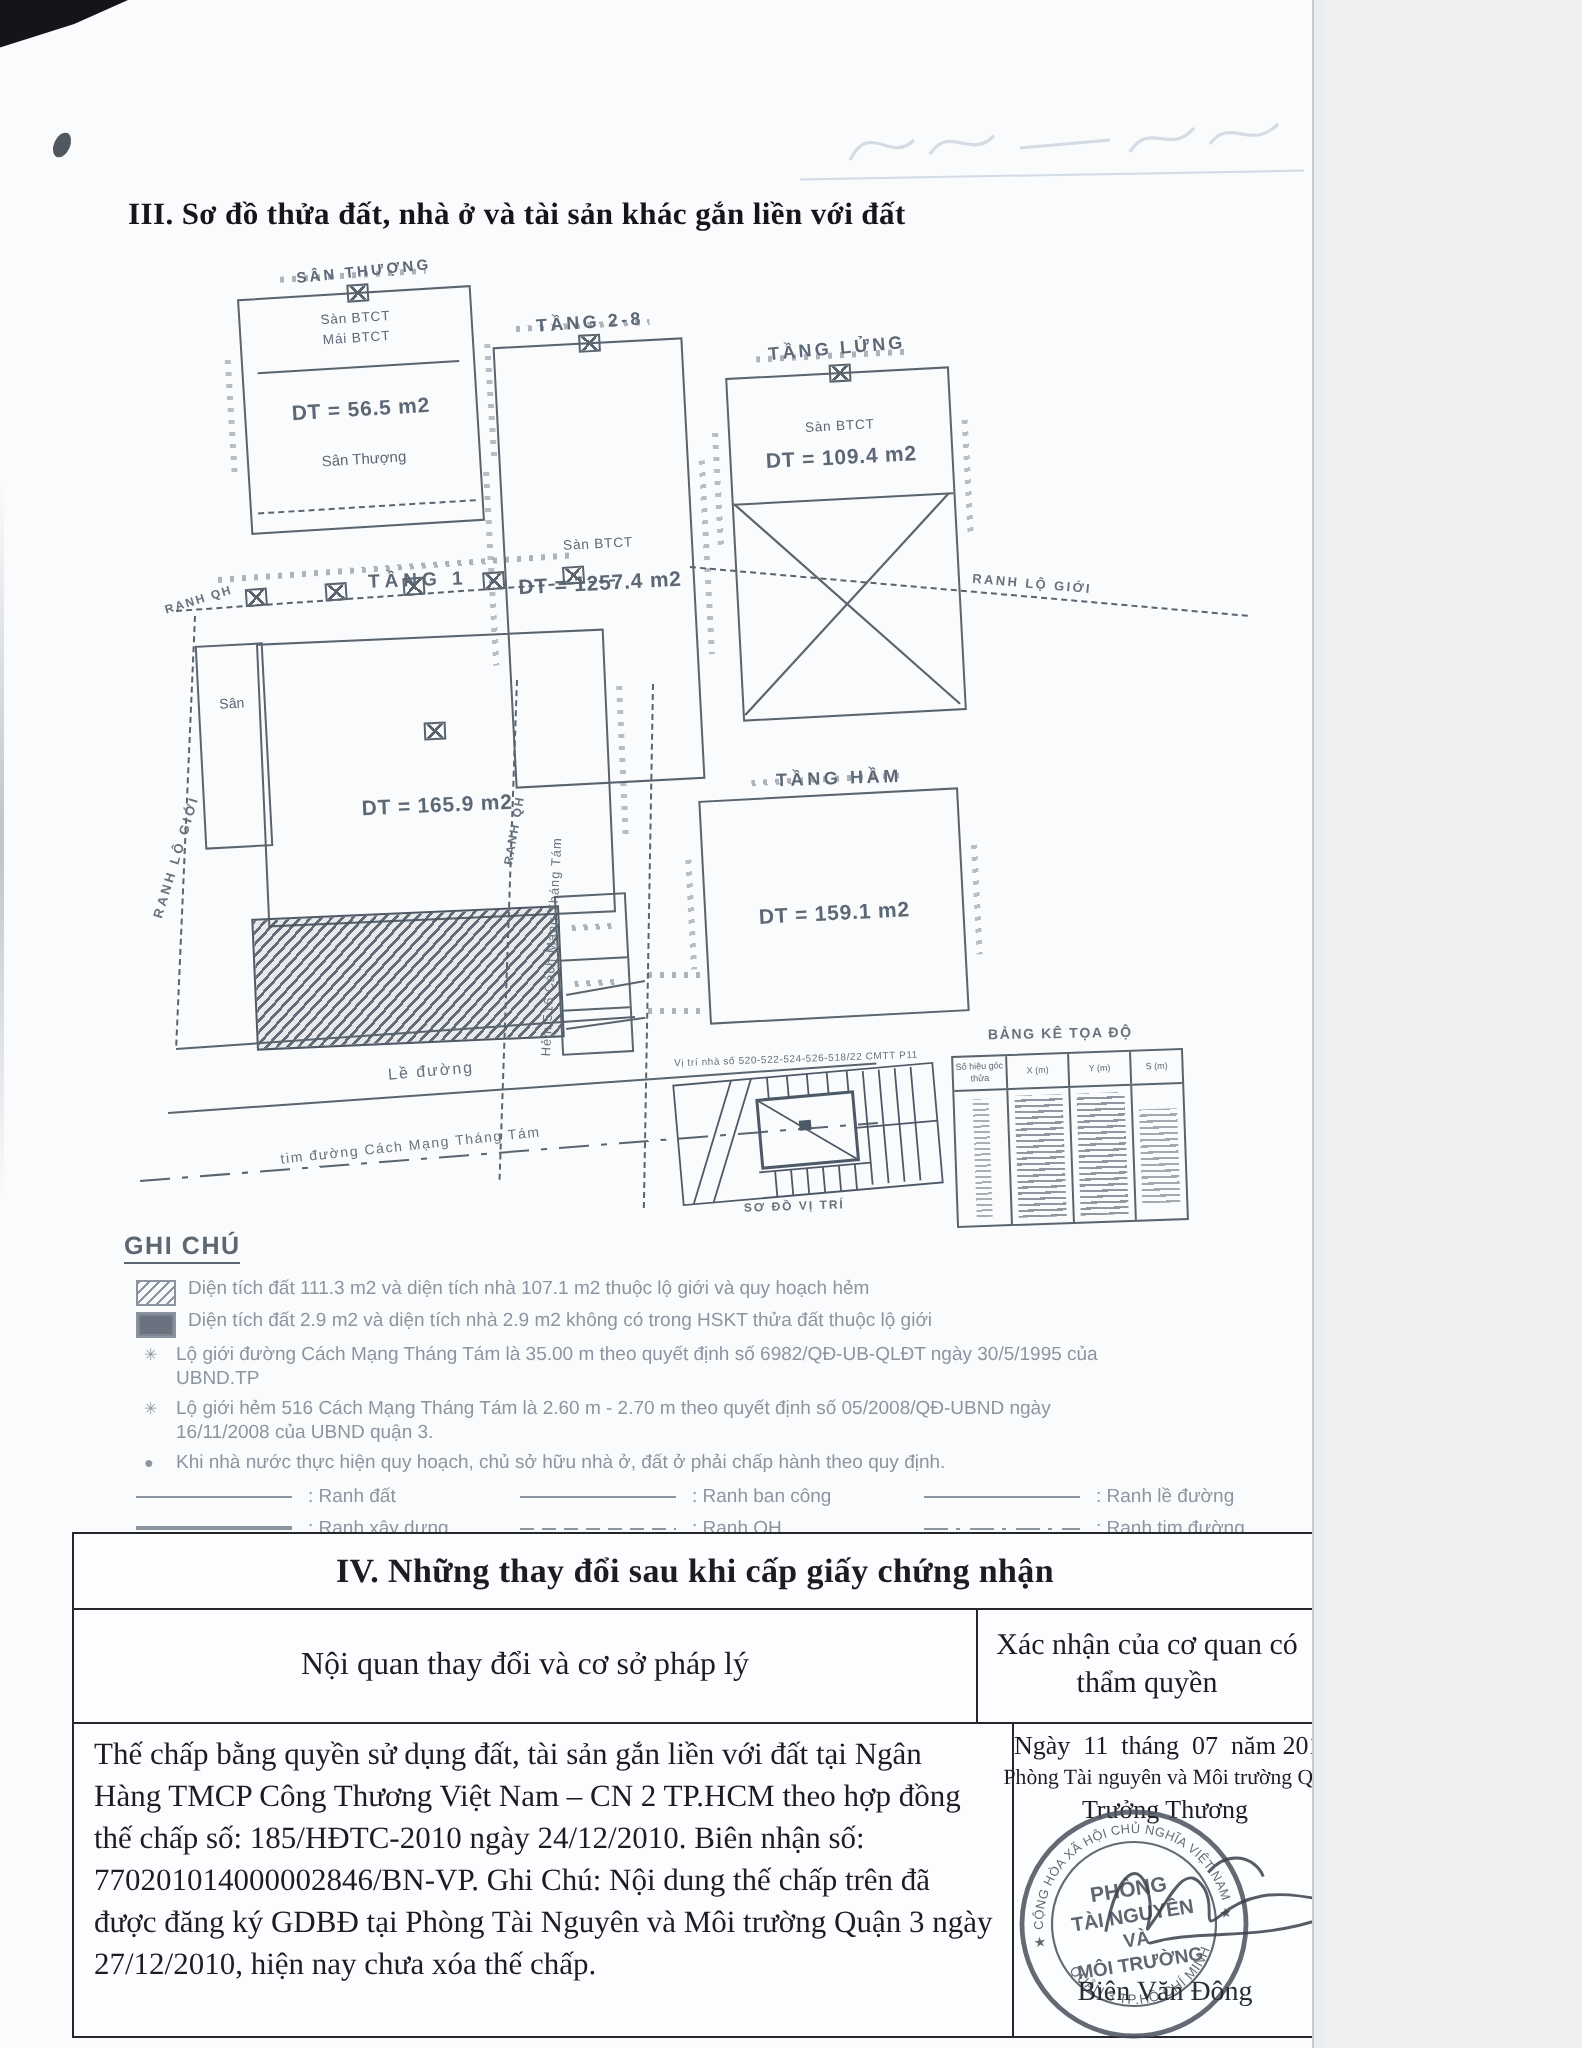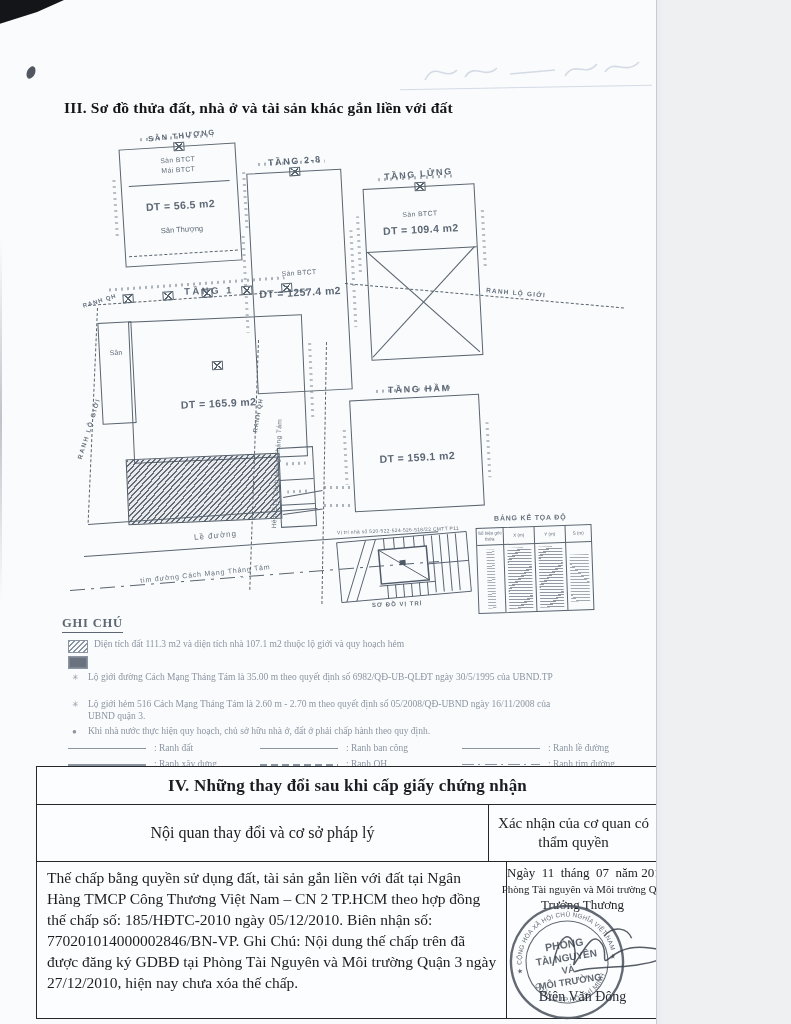--- a/index.html
+++ b/index.html
@@ -37,21 +37,21 @@
   .dimstrip{position:absolute;height:3px;background:repeating-linear-gradient(90deg,rgba(93,104,118,.65) 0 2px,transparent 2px 6px);opacity:.75;}
   .vdim{position:absolute;width:3px;background:repeating-linear-gradient(180deg,rgba(93,104,118,.6) 0 2px,transparent 2px 6px);opacity:.7;}
   .dashline{position:absolute;border-top:1.3px dashed #59646f;transform-origin:0 0;}
   .solidline{position:absolute;border-top:1.2px solid #59646f;transform-origin:0 0;}
   .vdash{position:absolute;border-left:1.2px dashed #59646f;transform-origin:top left;}
   .dashdot{position:absolute;height:1.4px;transform-origin:0 0;
     background:repeating-linear-gradient(90deg,#59646f 0 15px,transparent 15px 21px,#59646f 21px 24px,transparent 24px 30px);}
   .hatchbox{position:absolute;border:1.2px solid #4e5965;
     background:repeating-linear-gradient(135deg,rgba(72,82,96,.85) 0 1.4px,rgba(72,82,96,.10) 1.4px 3.9px);}
   
-  .legend{left:62px;top:616px;width:585px;height:162px;color:#8b95a2;font-size:9.5px;font-family:Liberation Serif, serif;}
+  .legend{left:62px;top:616px;width:585px;height:162px;color:#8b95a2;font-size:9.5px;}
   .legend .ttl{position:absolute;left:0;top:0;font-size:12.5px;font-weight:bold;letter-spacing:.8px;
     color:#5c6773;border-bottom:1.6px solid #5c6773;padding-bottom:1px;}
   .lrow{position:absolute;white-space:nowrap;}
   .lwrap{position:absolute;line-height:1.25;}
   .sw{position:absolute;width:18px;height:11px;border:1px solid #8b95a2;}
   .sw-hatch{background:repeating-linear-gradient(135deg,#8b95a2 0 1px,transparent 1px 3.5px);}
   .sw-dark{background:#69727e;box-shadow:inset 0 0 0 1px rgba(255,255,255,.15);}
   .bullet{position:absolute;font-size:8px;}
   .lsample{display:inline-block;width:78px;vertical-align:middle;margin-right:8px;}
   .ls-thin{border-top:1px solid #8b95a2;}
@@ -230,20 +230,21 @@
         <div style="position:absolute;left:3px;right:3px;top:12px;bottom:8px;background:repeating-linear-gradient(0deg,rgba(58,70,86,.45) 0 1.1px,transparent 1.1px 3.1px);"></div>
       </div>
     </div>
   </div>
 
   <div class="r legend">
     <div class="ttl">GHI CHÚ</div>
     <div class="sw sw-hatch" style="left:6px;top:24px;"></div>
     <div class="lrow" style="left:32px;top:23px;">Diện tích đất 111.3 m2 và diện tích nhà 107.1 m2  thuộc lộ giới và quy hoạch hẻm</div>
     <div class="sw sw-dark" style="left:6px;top:40px;"></div>
+    <div class="lrow" style="left:32px;top:39px;">Diện tích  đất 2.9 m2 và diện tích nhà 2.9 m2  không có trong HSKT thửa đất  thuộc lộ giới</div>
     <div class="bullet" style="left:10px;top:57px;">✳</div>
     <div class="lwrap" style="left:26px;top:56px;width:478px;">Lộ giới đường Cách Mạng Tháng Tám là 35.00 m theo quyết định số 6982/QĐ-UB-QLĐT ngày 30/5/1995 của  UBND.TP</div>
     <div class="bullet" style="left:10px;top:84px;">✳</div>
     <div class="lwrap" style="left:26px;top:83px;width:478px;">Lộ giới hẻm 516 Cách Mạng Tháng Tám  là 2.60 m - 2.70 m  theo quyết định số 05/2008/QĐ-UBND ngày 16/11/2008 của UBND quận 3.</div>
     <div class="bullet" style="left:10px;top:111px;">●</div>
     <div class="lrow" style="left:26px;top:110px;">Khi nhà nước thực hiện quy hoạch, chủ sở hữu nhà ở, đất ở phải chấp hành theo quy định.</div>
 
     <div class="lrow" style="left:6px;top:127px;">
       <span class="lsample ls-thin"></span><span>: Ranh đất</span></div>
     <div class="lrow" style="left:198px;top:127px;">
@@ -259,21 +260,21 @@
   </div>
 
   <div class="r t4">
     <div class="t4-title">IV. Những thay đổi sau khi cấp giấy chứng nhận</div>
     <div class="t4-sub">
       <div class="c1">Nội quan thay đổi và cơ sở pháp lý</div>
       <div class="c2">Xác nhận của cơ quan có thẩm quyền</div>
     </div>
     <div class="t4-body">
       <div class="c1">
-        <span>Thế chấp bằng quyền sử dụng đất, tài sản gắn liền với đất tại Ngân Hàng TMCP Công Thương Việt Nam – CN 2 TP.HCM theo hợp đồng thế chấp số: 185/HĐTC-2010 ngày 05/12/2010.  Biên nhận số: 770201014000002846/BN-VP.</span>
+        <span>Thế chấp bằng quyền sử dụng đất, tài sản gắn liền với đất tại Ngân Hàng TMCP Công Thương Việt Nam – CN 2 TP.HCM theo hợp đồng thế chấp số: 185/HĐTC-2010 ngày 24/12/2010.  Biên nhận số: 770201014000002846/BN-VP.</span>
         <span>Ghi Chú: Nội dung thế chấp trên đã được đăng ký GDBĐ tại Phòng Tài Nguyên và Môi trường Quận 3 ngày 27/12/2010, hiện nay chưa xóa thế chấp.</span>
       </div>
       <div class="c2">
         <div class="conf-date">Ngày&nbsp; 11&nbsp; tháng&nbsp; 07&nbsp; năm 2011</div>
         <div class="conf-office">Phòng Tài nguyên và Môi trường Quận 3</div>
         <div class="conf-role">Trưởng Thương</div>
 
         <svg class="stamp" viewBox="0 0 120 120">
           <defs>
             <path id="arcTop" d="M 14.5,60 A 45.5,45.5 0 1 1 105.5,60" fill="none"></path>

